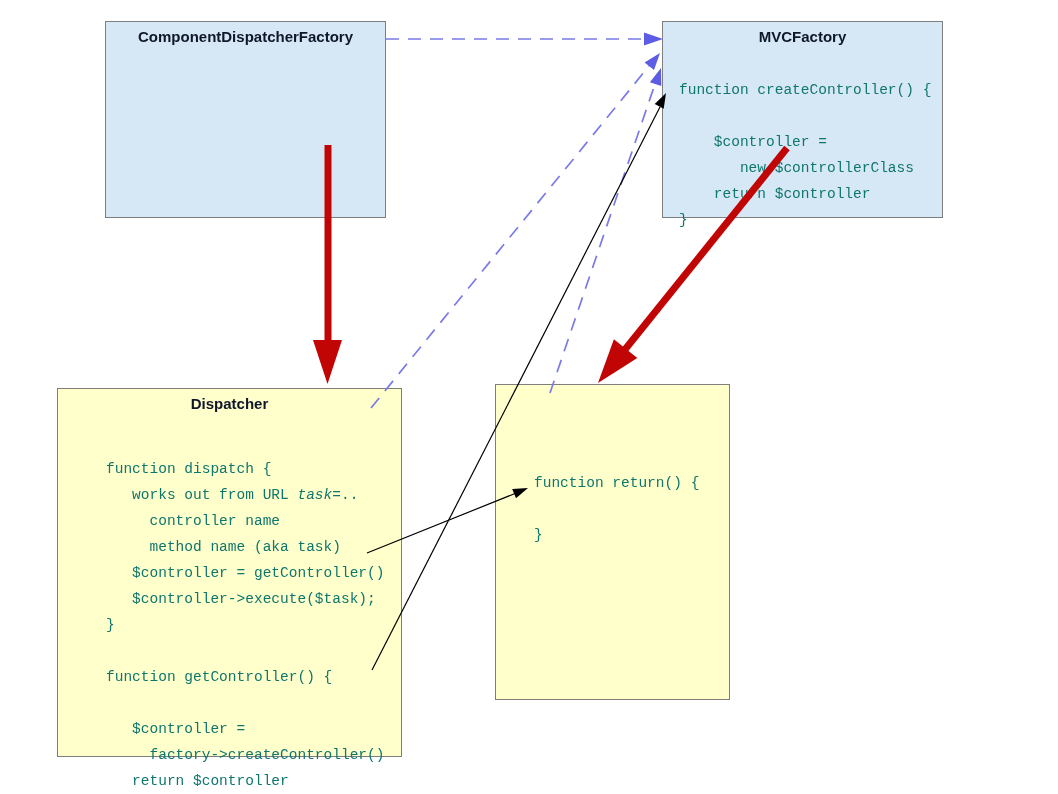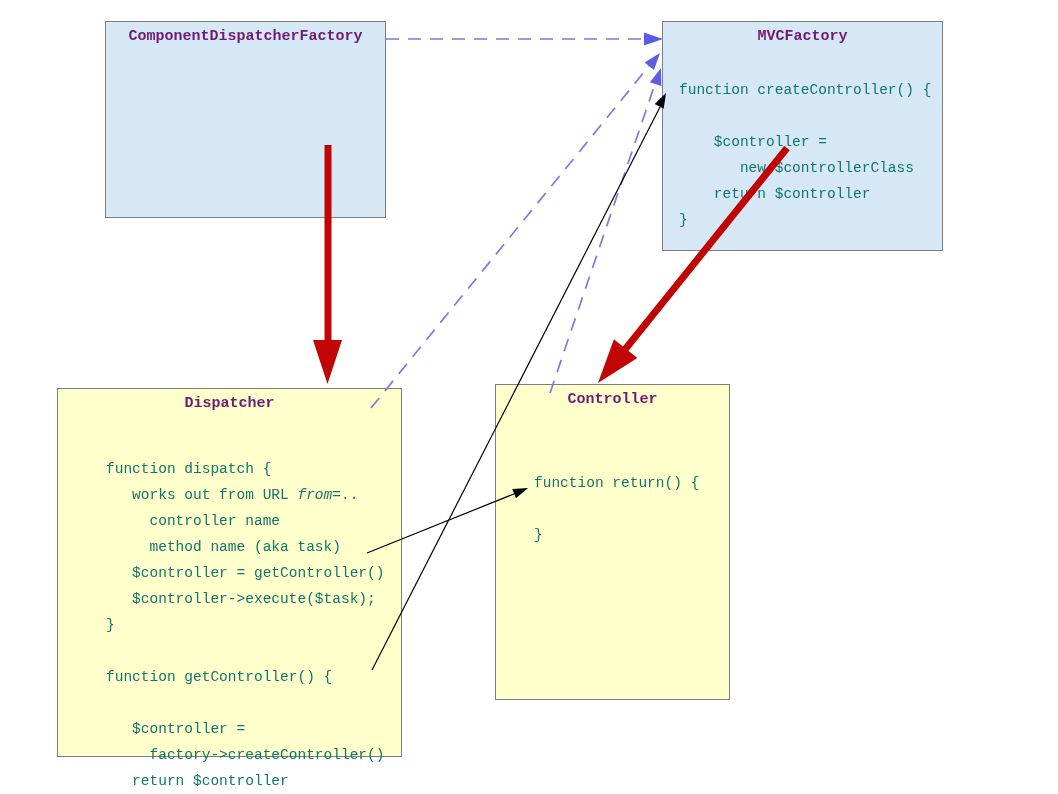--- a/index.html
+++ b/index.html
@@ -15,34 +15,34 @@
     position: absolute;
     border: 1.5px solid #7e7e7e;
     box-sizing: border-box;
     z-index: 1;
   }
   .box .title {
     margin-top: 6px;
     text-align: center;
     font-weight: bold;
     font-size: 15px;
-    color: #701a75;
-    font-family: Liberation Mono, monospace;
+    color: #0f172a;
+    font-family: Liberation Sans, sans-serif;
   }
   .code {
     position: absolute;
     margin: 0;
     font-family: Liberation Mono, monospace;
     font-size: 14.5px;
     line-height: 26px;
     color: #0f766e;
     white-space: pre;
   }
   #box-cdf        { left: 105px; top: 21px;  width: 281px; height: 197px; }
-  #box-mvc        { left: 662px; top: 21px;  width: 281px; height: 230px; }
+  #box-mvc        { left: 662px; top: 21px;  width: 281px; height: 197px; }
   #box-dispatcher { left: 57px;  top: 388px; width: 345px; height: 369px; }
   #box-controller { left: 495px; top: 384px; width: 235px; height: 316px; }
 
   #code-mvc        { left: 16px; top: 55px; }
   #code-dispatcher { left: 23px; top: 67px; margin-left: 25px; }
   #code-controller { left: 38px; top: 85px; }
 
   svg#arrows {
     position: absolute;
     left: 0; top: 0;
@@ -68,37 +68,36 @@
 
     $controller =
        new $controllerClass
     return $controller
 }</pre>
   </div>
 
   <div class="box" id="box-dispatcher" style="background-color: rgb(255, 255, 204);">
     <div class="title">Dispatcher</div>
     <pre class="code" id="code-dispatcher"><span>function dispatch {
-   works out from URL </span><span style="font-style: italic;">from</span><span>=..
+   works out from URL </span><span style="font-style: italic;">task</span><span>=..
      controller name
      method name (aka task)
    $controller = getController()
    $controller-&gt;execute($task);
 }
 
 function getController() {
 
    $controller =
      factory-&gt;createController()
    return $controller
 }</span></pre>
   </div>
 
   <div class="box" id="box-controller" style="background-color: rgb(255, 255, 204);">
-    <div class="title">Controller</div>
     <pre class="code" id="code-controller">function return() {
 
 }</pre>
   </div>
 
   <svg id="arrows" width="1058" height="794" viewBox="0 0 1058 794">
 
     <g>
       <line class="dash" x1="386" y1="39" x2="646" y2="39" stroke="#7a7ae8"></line>
       <polygon points="663,39 644,32.5 644,45.5" fill="#5c5ce4"></polygon>

